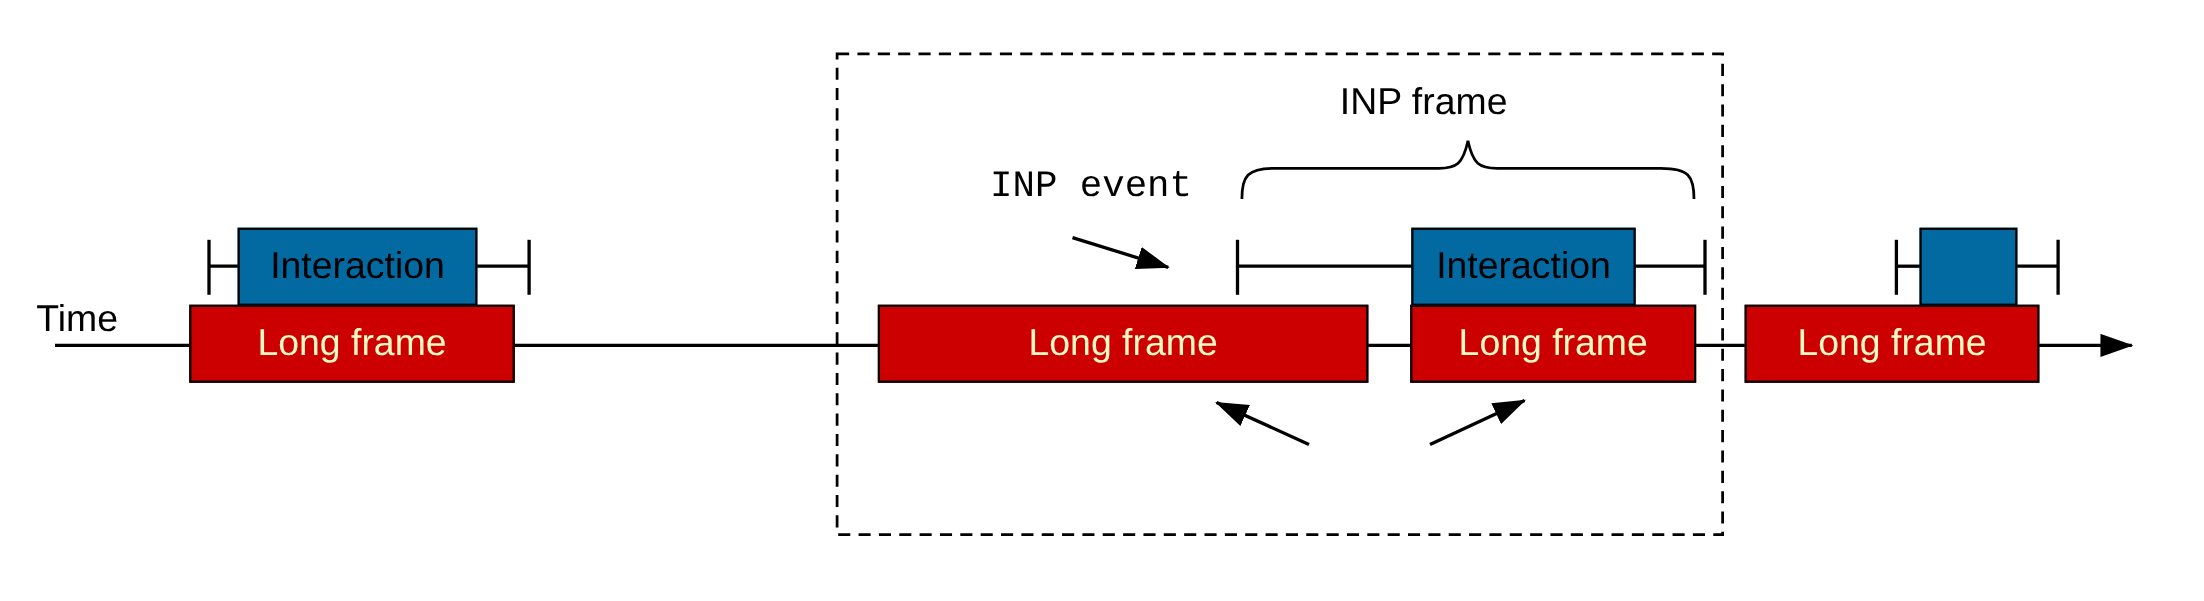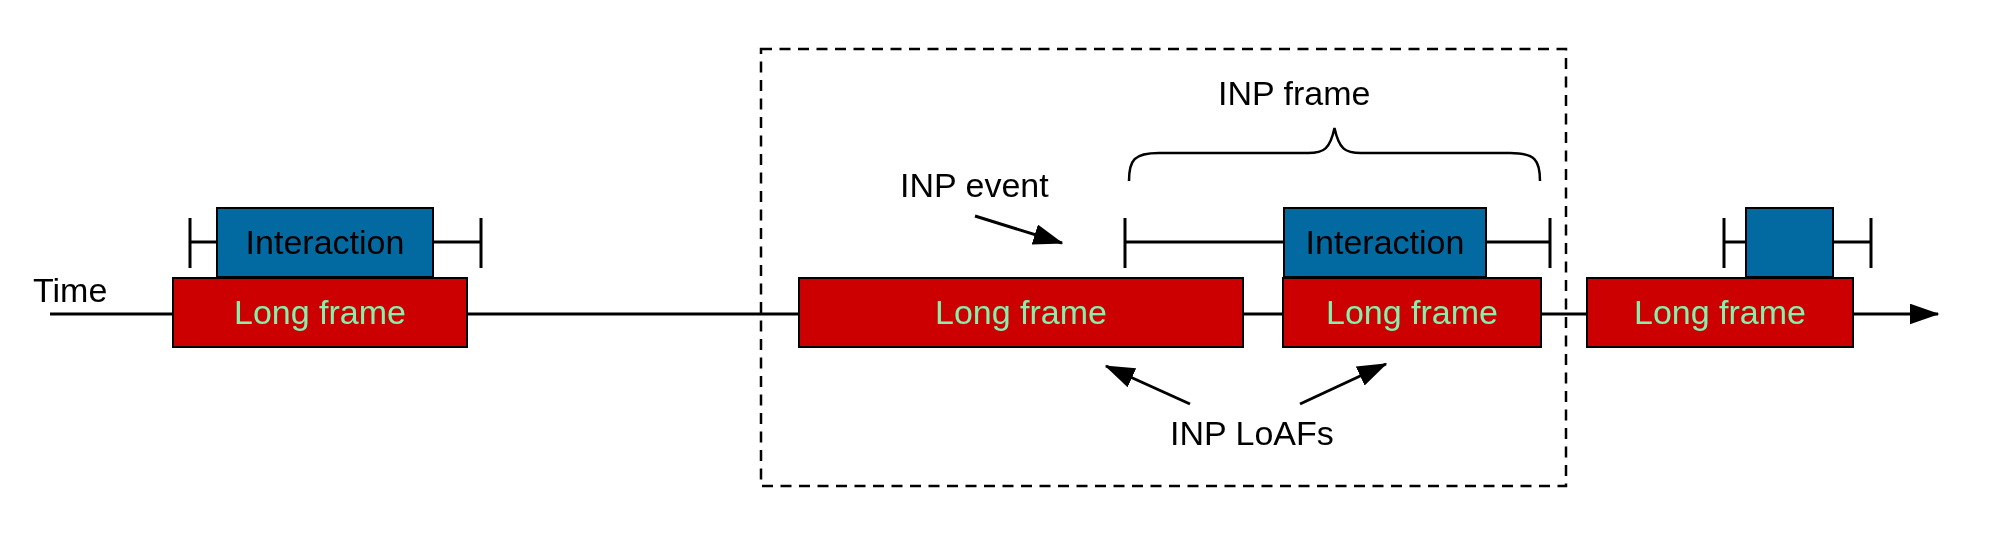--- a/index.html
+++ b/index.html
@@ -21,21 +21,21 @@
     top: 0;
     z-index: 1;
   }
   .lf {
     position: absolute;
     top: 277px;
     height: 71px;
     background: #cc0000;
     border: 2.5px solid #000000;
     box-sizing: border-box;
-    color: #86efac;
+    color: #fef9c3;
     display: flex;
     align-items: center;
     justify-content: center;
     font-size: 34px;
     z-index: 2;
   }
   .ia {
     position: absolute;
     top: 207px;
     height: 71px;
@@ -58,21 +58,21 @@
     z-index: 3;
   }
   #lf1 { left: 172px;  width: 296px; }
   #lf2 { left: 798px;  width: 446px; }
   #lf3 { left: 1282px; width: 260px; }
   #lf4 { left: 1586px; width: 268px; }
   #ia1 { left: 216px;  width: 218px; }
   #ia2 { left: 1283px; width: 204px; }
   #ia3 { left: 1745px; width: 89px;  }
   #lbl-time     { left: 33px;   top: 272px; }
-  #lbl-event    { left: 900px;  top: 167px; }
+  #lbl-event    { left: 900px;  top: 152px; font-family: Liberation Mono, monospace; }
   #lbl-value    { left: 1218px; top: 75px;  }
   #lbl-loafs    { left: 1170px; top: 415px; }
 </style>
 </head>
 <body>
 
 <div class="canvas">
 
   <svg class="lines" width="2004" height="546" viewBox="0 0 2004 546">
     <defs>
@@ -138,15 +138,14 @@
   <div class="ia" id="ia2">
     <span>Interaction</span>
   </div>
   <div class="ia" id="ia3">
     <span></span>
   </div>
 
   <div class="lbl" id="lbl-time">Time</div>
   <div class="lbl" id="lbl-event">INP event</div>
   <div class="lbl" id="lbl-value">INP frame</div>
-  <div class="lbl" id="lbl-loafs">INP LoAFs</div>
 
 </div>
 
 </body></html>

